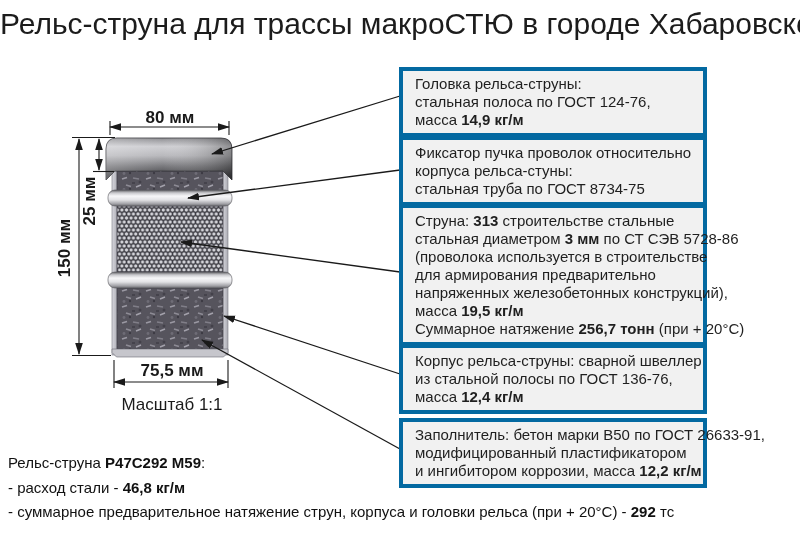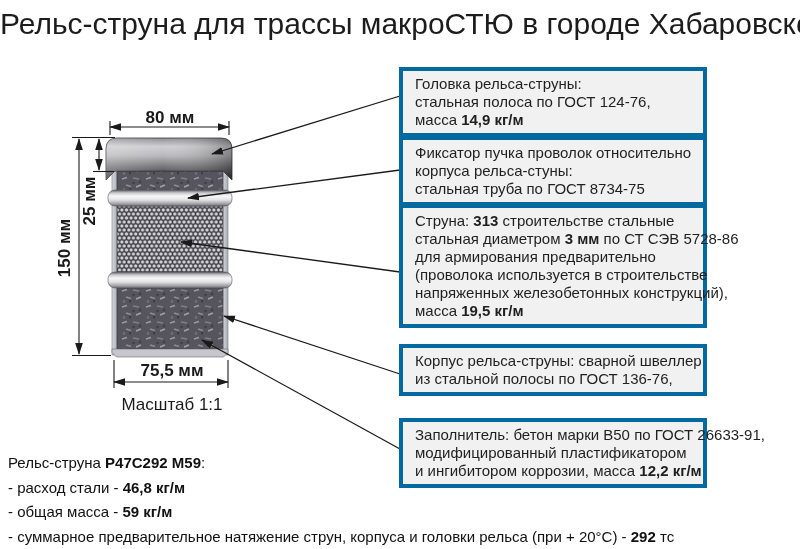--- a/index.html
+++ b/index.html
@@ -140,33 +140,34 @@
     <div class="tline"><span>масса </span><b>14,9 кг/м</b></div>
   </div>
 <div class="callout" style="top:136px">
     <div class="tline"><span>Фиксатор пучка проволок относительно</span></div>
     <div class="tline"><span>корпуса рельса-стуны:</span></div>
     <div class="tline"><span>стальная труба по ГОСТ 8734-75</span></div>
   </div>
 <div class="callout" style="top:204px">
     <div class="tline"><span>Струна: </span><b>313</b><span> строительстве стальные</span></div>
     <div class="tline"><span>стальная диаметром </span><b>3 мм</b><span> по СТ СЭВ 5728-86</span></div>
+    <div class="tline"><span>(проволока используется в строительстве</span></div>
     <div class="tline"><span>для армирования предварительно</span></div>
-    <div class="tline"><span>(проволока используется в строительстве</span></div>
     <div class="tline"><span>напряженных железобетонных конструкций),</span></div>
     <div class="tline"><span>масса </span><b>19,5 кг/м</b></div>
+    <div class="tline"><span>Суммарное натяжение </span><b>256,7 тонн</b><span> (при + 20°С)</span></div>
   </div>
 <div class="callout" style="top:344px">
     <div class="tline"><span>Корпус рельса-струны: сварной швеллер</span></div>
     <div class="tline"><span>из стальной полосы по ГОСТ 136-76,</span></div>
+    <div class="tline"><span>масса </span><b>12,4 кг/м</b></div>
   </div>
 <div class="callout" style="top:418px">
     <div class="tline"><span>Заполнитель: бетон марки В50 по ГОСТ 26633-91,</span></div>
     <div class="tline"><span>модифицированный пластификатором</span></div>
     <div class="tline"><span>и ингибитором коррозии, масса </span><b>12,2 кг/м</b></div>
   </div>
 
 <div class="footer">
     <div class="tline"><span>Рельс-струна </span><b>Р47С292 М59</b><span>:</span></div>
     <div class="tline"><span>- расход стали - </span><b>46,8 кг/м</b></div>
-    <div class="tline"><span>- общая масса - </span><b>59 кг/м</b></div>
     <div class="tline"><span>- суммарное предварительное натяжение струн, корпуса и головки рельса (при + 20°С) - </span><b>292</b><span> тс</span></div>
   </div>
 
 </body></html>

